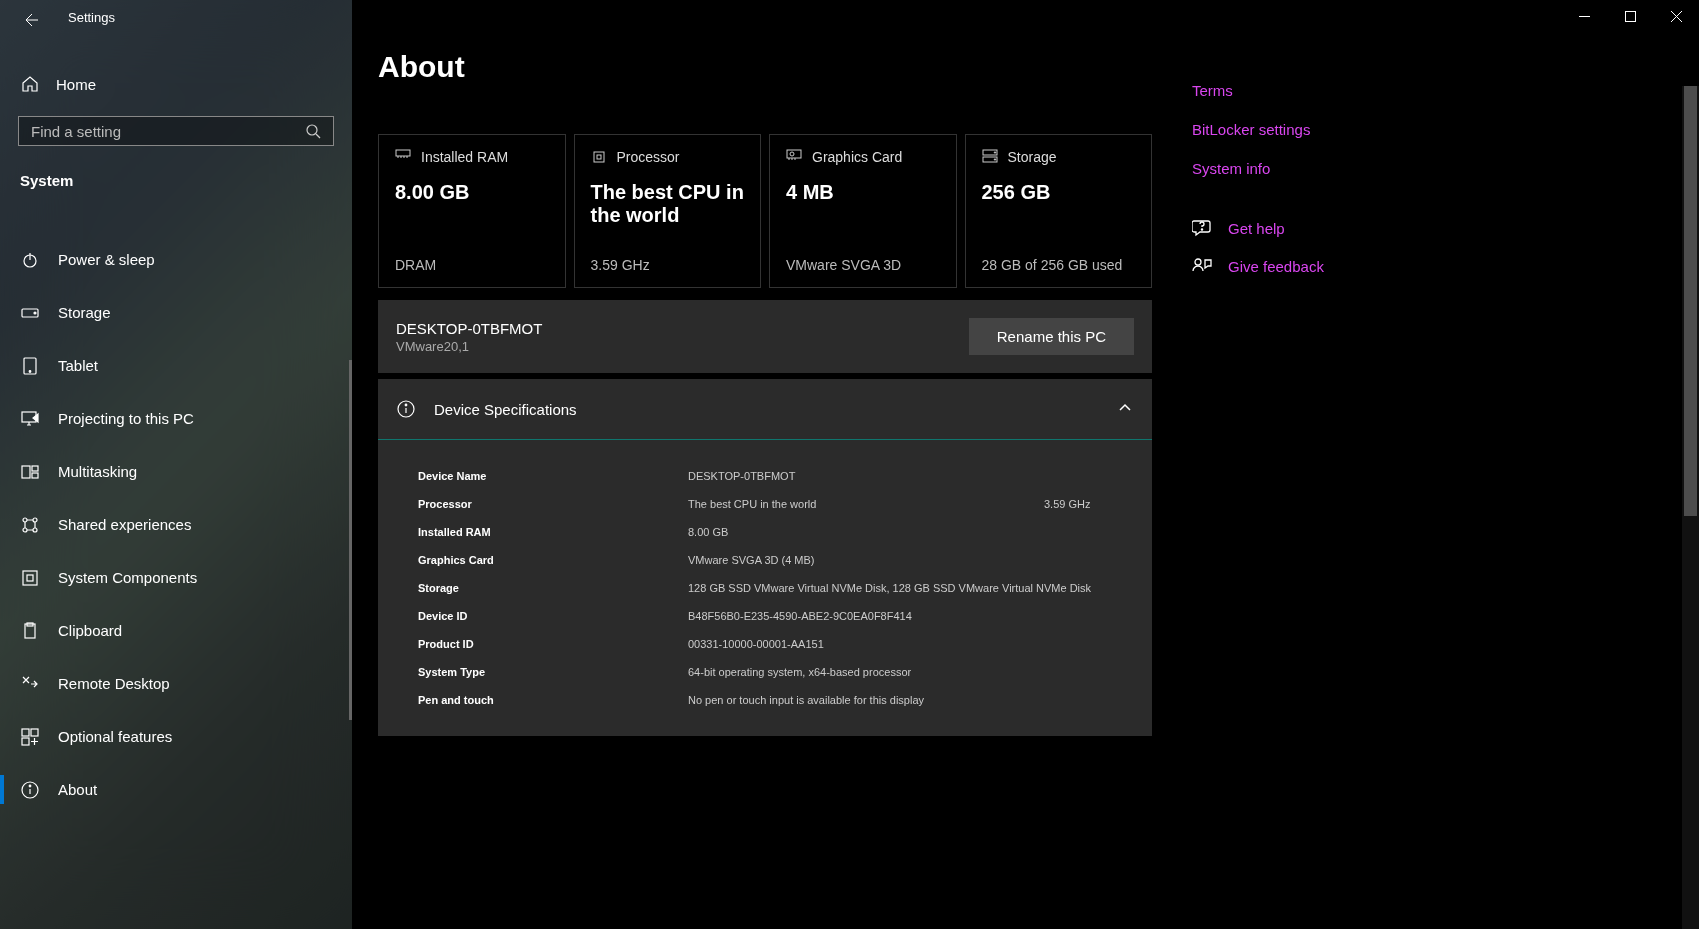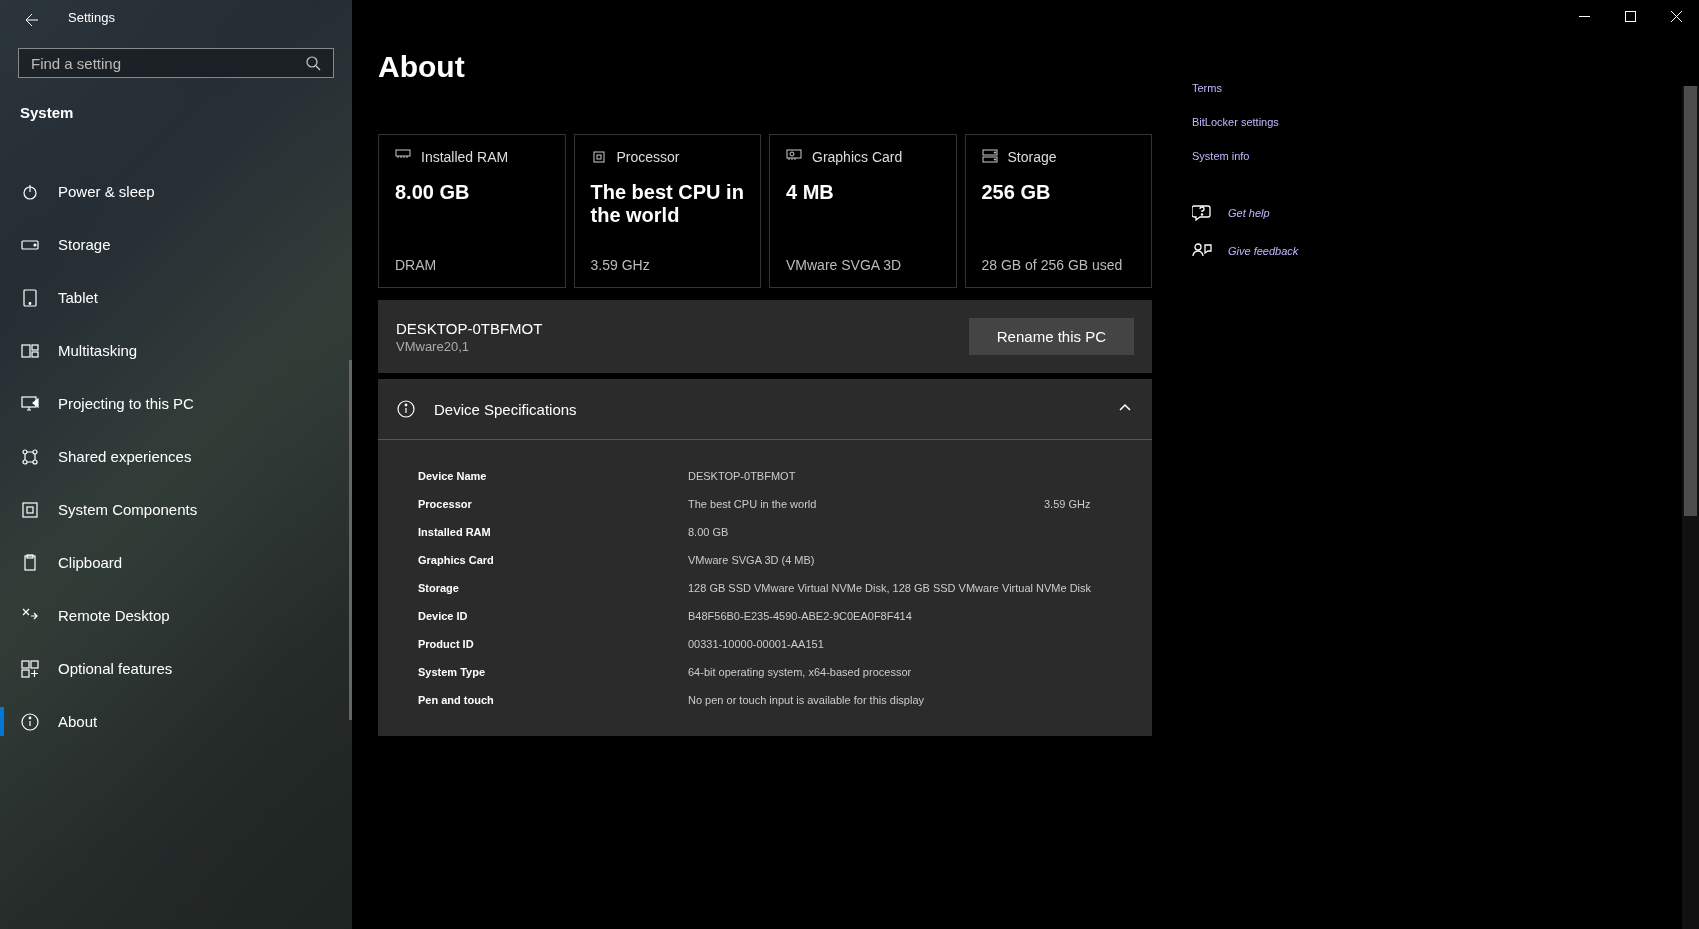--- a/index.html
+++ b/index.html
@@ -67,22 +67,22 @@
 .spec-header-title { font-size: 15px; flex: 1; }
 .chevron { width: 16px; height: 16px; }
 .spec-body { padding: 22px 40px; }
 .spec-row { display: flex; padding: 8px 0; font-size: 11px; align-items: flex-start; gap: 36px; }
 .spec-key { width: 234px; font-weight: 600; flex-shrink: 0; }
 .spec-val { color: #ccc; flex: 1; }
 .spec-extra { color: #ccc; margin-left: 40px; }
 
 
 .rightcol { width: 280px; padding: 86px 20px 0 20px; }
-.rightcol a { display: block; color: #c4b5fd; text-decoration: none; font-size: 11px; margin-bottom: 22px; cursor: pointer; }
-.rightcol .help-section { margin-top: 42px; font-style: italic; }
+.rightcol a { display: block; color: #d946ef; text-decoration: none; font-size: 15px; margin-bottom: 22px; cursor: pointer; }
+.rightcol .help-section { margin-top: 42px; }
 .help-row { display: flex; align-items: center; gap: 16px; margin-bottom: 20px; }
 .help-row a { margin-bottom: 0; }
 .help-icon { width: 20px; height: 18px; color: #fff; }
 
 
 .window-controls { position: absolute; top: 0; right: 0; display: flex; }
 .wc { width: 46px; height: 32px; display: flex; align-items: center; justify-content: center; cursor: pointer; }
 
 
 .main-scroll { position: absolute; right: 0; top: 86px; width: 17px; bottom: 0; background: #111; }
@@ -96,20 +96,28 @@
 <div class="sidebar">
   <div class="titlebar">
     <div class="back-arrow">
       <svg width="16" height="16" viewBox="0 0 16 16" fill="none" stroke="#fff" stroke-width="1">
           <path d="M10 2 L4 8 L10 14 M4 8 H16"></path>
         </svg>
     </div>
     <span class="title">Settings</span>
   </div>
 
+  <div class="home-row">
+    <span class="nav-icon">
+      <svg width="18" height="18" viewBox="0 0 18 18" fill="none" stroke="#fff" stroke-width="1.2">
+          <path d="M2 8 L9 2 L16 8 V16 H11 V11 H7 V16 H2 Z"></path>
+        </svg>
+    </span>
+    <span class="label">Home</span>
+  </div>
 
   <div class="search-wrap">
     <div class="search-box">
       <input type="text" placeholder="Find a setting" style="">
       <span class="search-icon">
         <svg width="16" height="16" viewBox="0 0 16 16" fill="none" stroke="#ccc" stroke-width="1.2">
             <circle cx="7" cy="7" r="5"></circle>
             <path d="M11 11 L15 15"></path>
           </svg>
       </span>
@@ -142,36 +150,36 @@
           <svg width="18" height="18" viewBox="0 0 18 18" fill="none" stroke="#fff" stroke-width="1.2">
             <rect x="3" y="1" width="12" height="16" rx="1"></rect>
             <circle cx="9" cy="14.5" r="0.8" fill="#fff"></circle>
           </svg>
         </span>
       <span class="nav-label">Tablet</span>
     </div>
     <div class="nav-item">
       <span class="nav-icon">
           <svg width="18" height="18" viewBox="0 0 18 18" fill="none" stroke="#fff" stroke-width="1.2">
+            <rect x="1" y="2" width="14" height="10"></rect>
+            <path d="M6 15 H10 M8 12 V15"></path>
+            <path d="M12 8 L17 12 V4 Z" fill="#fff"></path>
+          </svg>
+        </span>
+      <span class="nav-label">Projecting to this PC</span>
+    </div>
+    <div class="nav-item">
+      <span class="nav-icon">
+          <svg width="18" height="18" viewBox="0 0 18 18" fill="none" stroke="#fff" stroke-width="1.2">
             <rect x="1" y="3" width="8" height="12"></rect>
             <rect x="11" y="3" width="6" height="5"></rect>
             <rect x="11" y="10" width="6" height="5"></rect>
           </svg>
         </span>
       <span class="nav-label">Multitasking</span>
-    </div>
-    <div class="nav-item">
-      <span class="nav-icon">
-          <svg width="18" height="18" viewBox="0 0 18 18" fill="none" stroke="#fff" stroke-width="1.2">
-            <rect x="1" y="2" width="14" height="10"></rect>
-            <path d="M6 15 H10 M8 12 V15"></path>
-            <path d="M12 8 L17 12 V4 Z" fill="#fff"></path>
-          </svg>
-        </span>
-      <span class="nav-label">Projecting to this PC</span>
     </div>
     <div class="nav-item">
       <span class="nav-icon">
           <svg width="18" height="18" viewBox="0 0 18 18" fill="none" stroke="#fff" stroke-width="1.2">
             <circle cx="4" cy="4" r="2"></circle>
             <circle cx="14" cy="4" r="2"></circle>
             <circle cx="4" cy="14" r="2"></circle>
             <circle cx="14" cy="14" r="2"></circle>
             <path d="M6 4 H12 M4 6 V12 M14 6 V12 M6 14 H12"></path>
           </svg>

